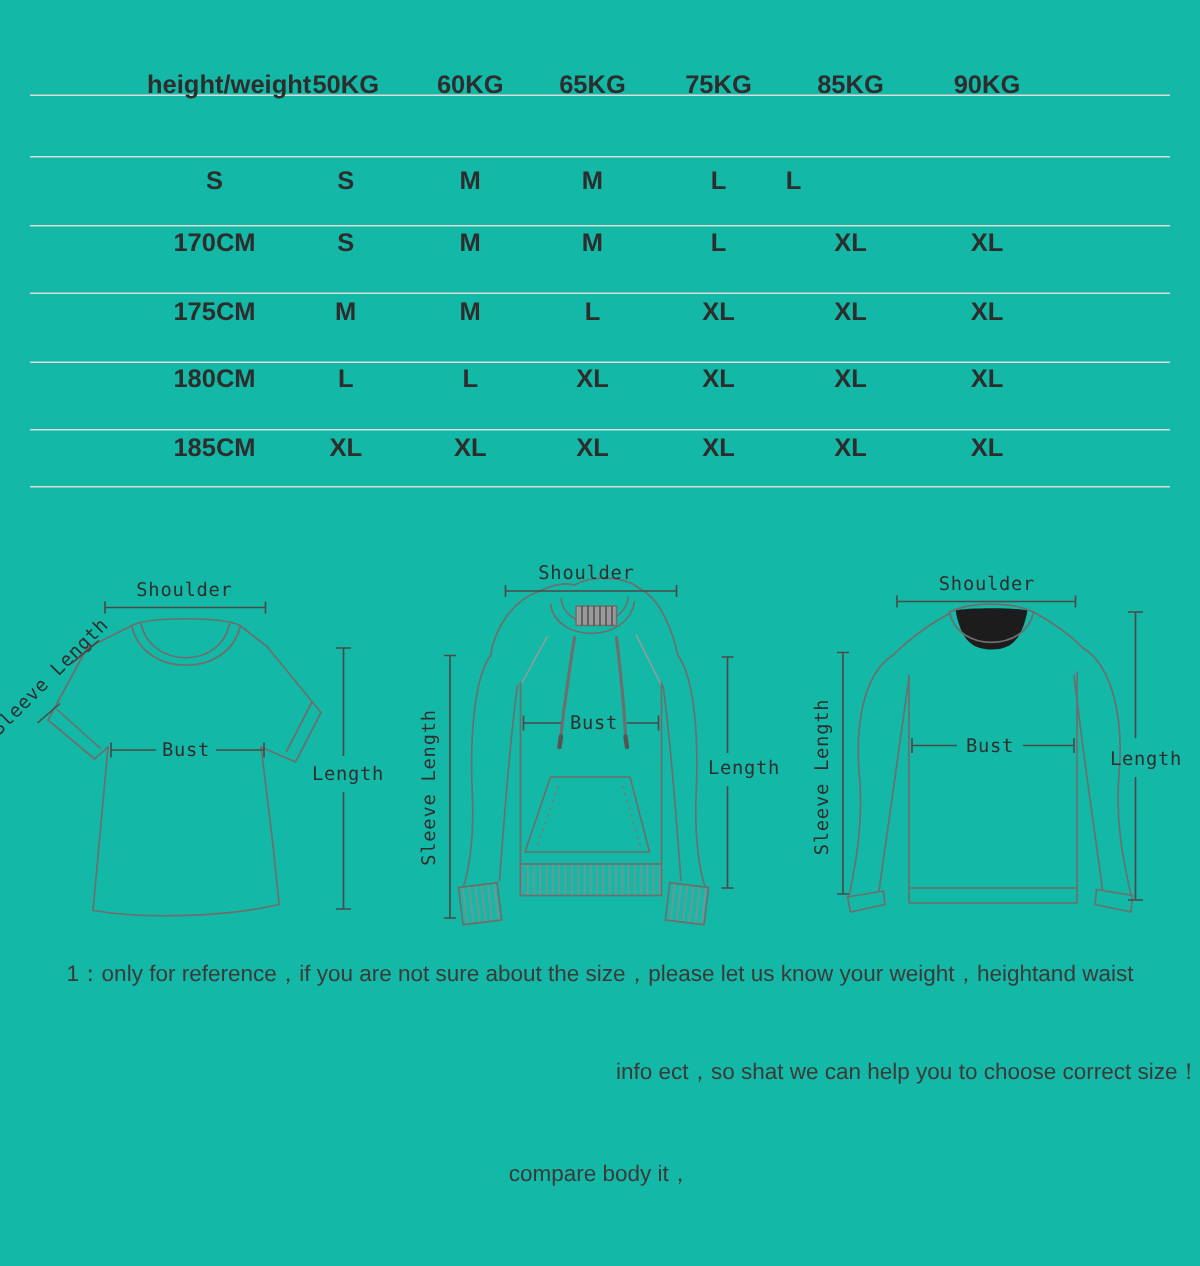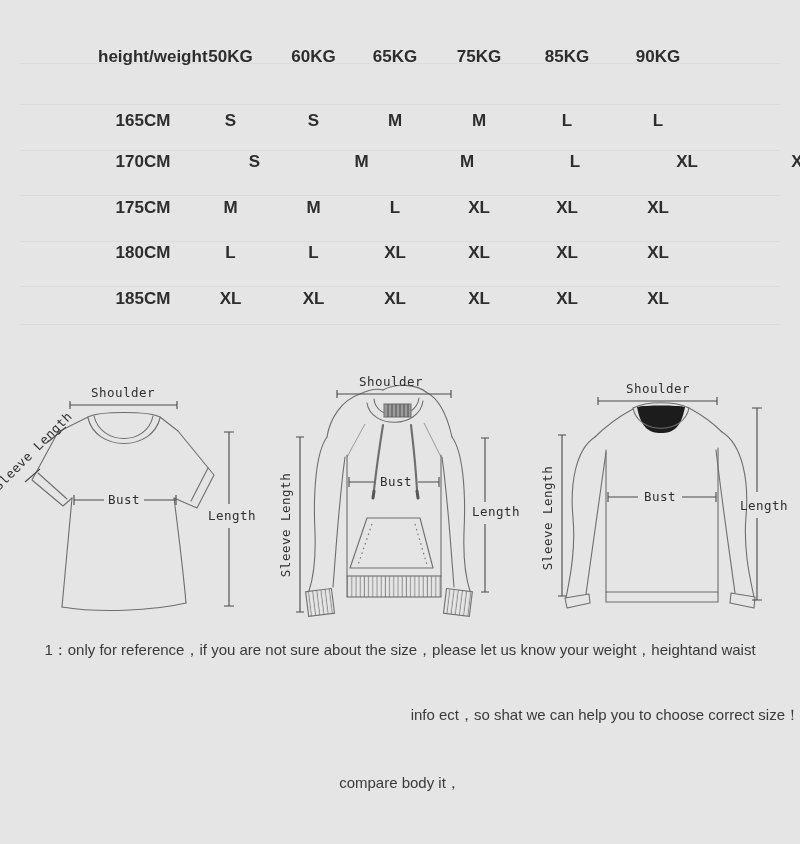--- a/index.html
+++ b/index.html
@@ -1,38 +1,38 @@
 <!DOCTYPE html>
 <html><head>
 <meta charset="utf-8">
 <style>
   html,body { margin:0; padding:0; background:#fbfbf9; }
   .page {
     position:relative; width:800px; height:844px;
-    background:#e5e5e5; overflow:hidden;
+    background:#14b8a6; overflow:hidden;
     font-family:"Liberation Sans", sans-serif;
   }
 
   
   .size-table { position:absolute; left:20px; top:0; width:760px; }
   .trow {
     display:grid;
     grid-template-columns:168px 85px 81px 82px 86px 90px 168px;
     border-bottom:1px solid #dcdcdc;
     align-items:end;
   }
   .trow span {
     display:block; text-align:center; white-space:nowrap;
     font-weight:bold; font-size:17px; line-height:1;
     color:#2d2d2d; padding-bottom:8px;
   }
   .trow span:first-child { padding-left:78px; }
   .trow span:last-child  { padding-right:76px;margin-top:48px; }
   .thead   { height:63px; }
-  .r0 { height:40px; } .r1 { height:45px;gap:24px; } .r2 { height:44px; }
+  .r0 { height:40px; } .r1 { height:45px; } .r2 { height:44px; }
   .r3 { height:45px; } .r4 { height:44px; }
   .rempty { height:37px; }
 
   
   .fig { position:absolute; top:340px; width:270px; height:300px; }
   #fig-tshirt  { left:0; }
   #fig-hoodie  { left:270px; }
   #fig-sweater { left:530px; }
   svg text {
     font-family:"DejaVu Sans Mono", monospace;
@@ -65,21 +65,20 @@
       <span>height/weight</span>
       <span>50KG</span>
       <span>60KG</span>
       <span>65KG</span>
       <span>75KG</span>
       <span>85KG</span>
       <span>90KG</span>
     </div>
 
     <div class="trow r0">
-      <span>165CM</span>
       <span>S</span>
       <span>S</span>
       <span>M</span>
       <span>M</span>
       <span>L</span>
       <span>L</span>
     </div>
 
     <div class="trow r1">
       <span>170CM</span>

